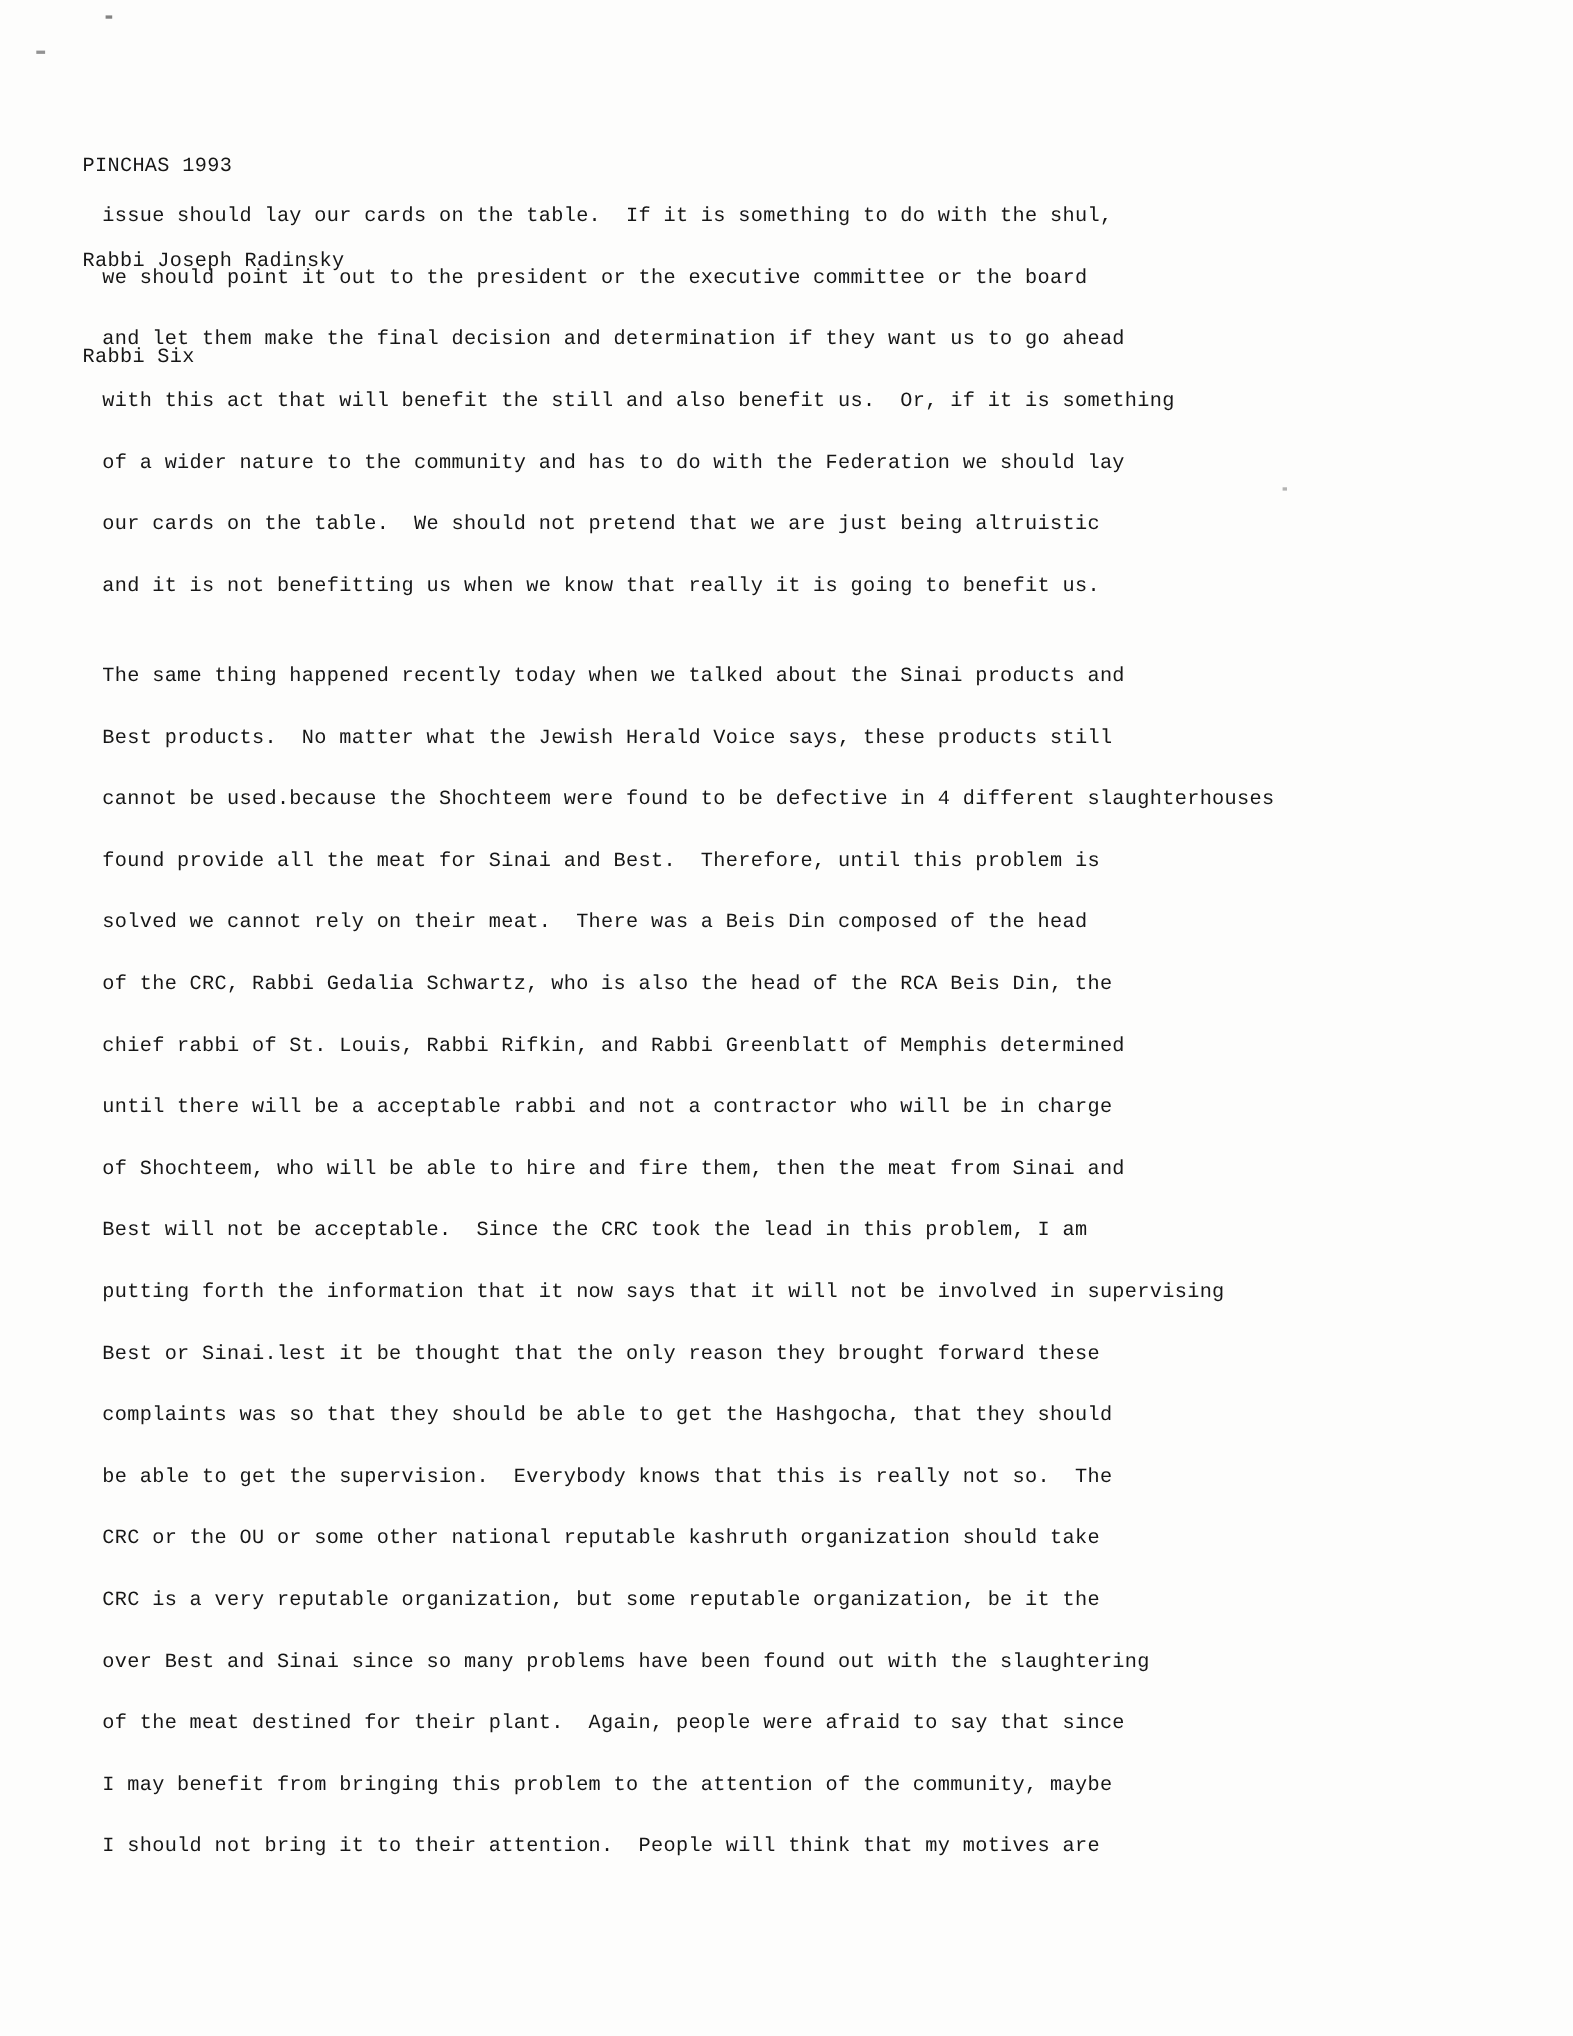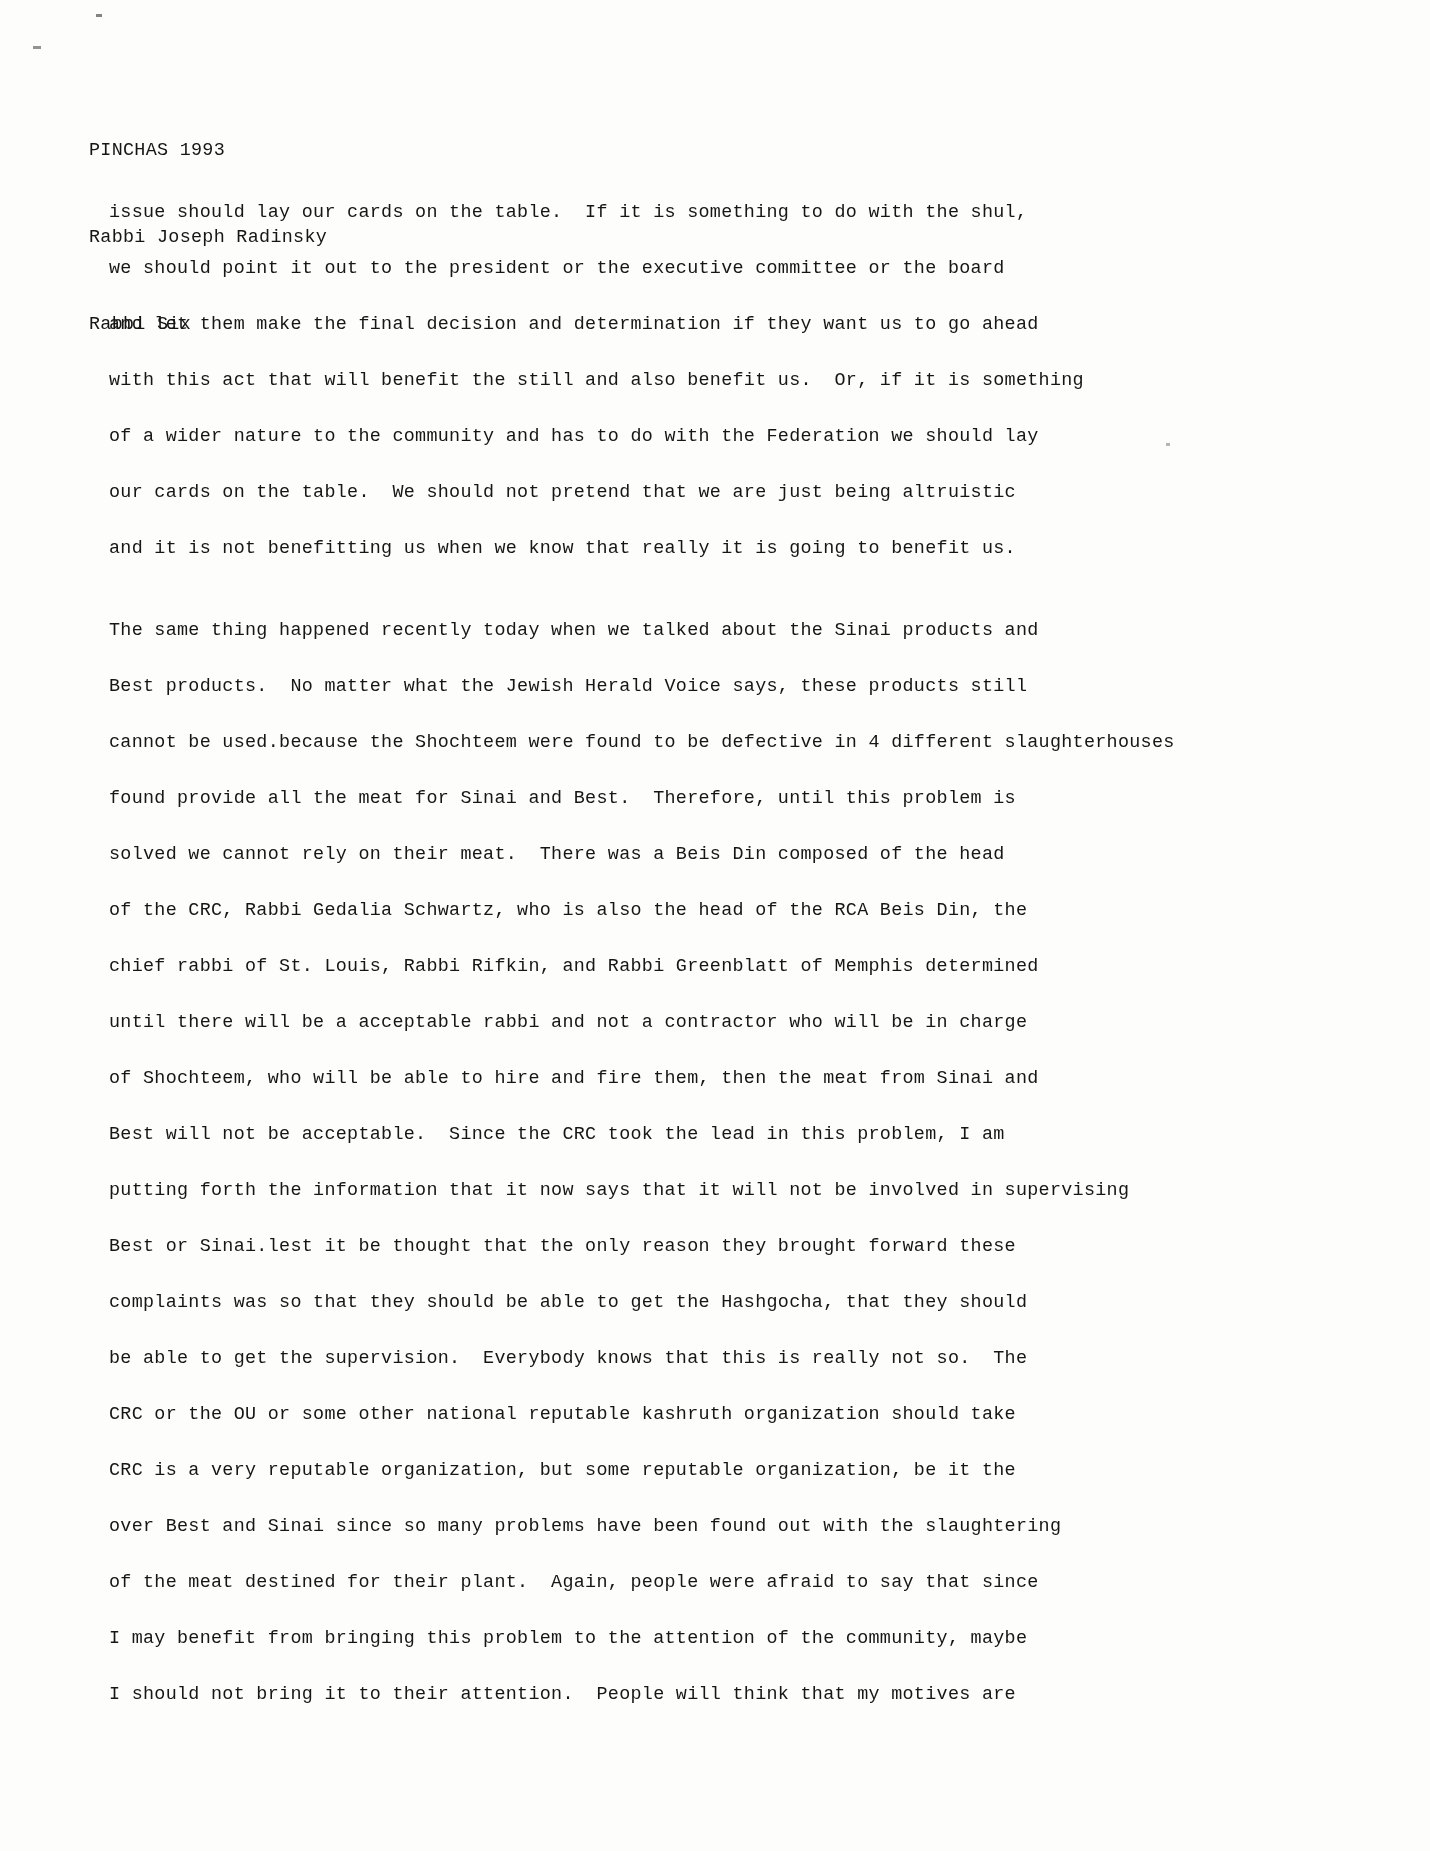--- a/index.html
+++ b/index.html
@@ -12,36 +12,36 @@
     width: 1430px;
     height: 1851px;
     margin: 0 auto;
     background: #fdfdfc;
     overflow: hidden;
     color: #161616;
     font-family: "Liberation Mono", "DejaVu Sans Mono", monospace;
   }
   .doc-header {
     position: absolute;
-    left: 89px;
+    left: 75px;
     top: 78px;
     font-size: 18.4px;
     line-height: 29px;
     white-space: pre;
     letter-spacing: 0.3px;
   }
   .doc-body {
     position: absolute;
     left: 93px;
     top: 182px;
     font-size: 18.4px;
     letter-spacing: 0.3px;
   }
   .para {
-    margin: 16px;
+    margin: 0;
     font-family: Liberation Mono, monospace;
   }
   .para + .para {
     margin-top: 26px;
   }
   .tline {
     height: 56px;
     line-height: 30px;
     white-space: pre;
   }

